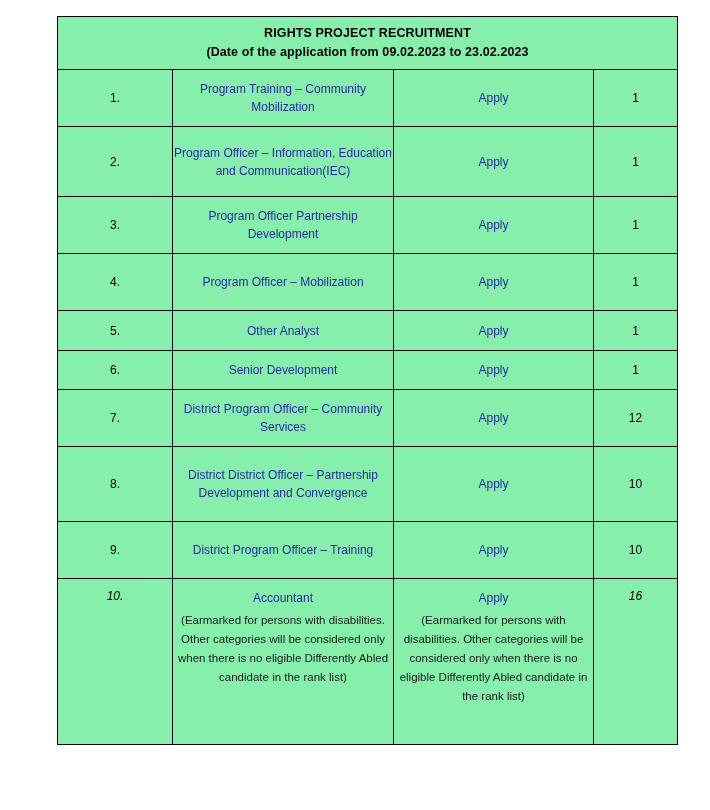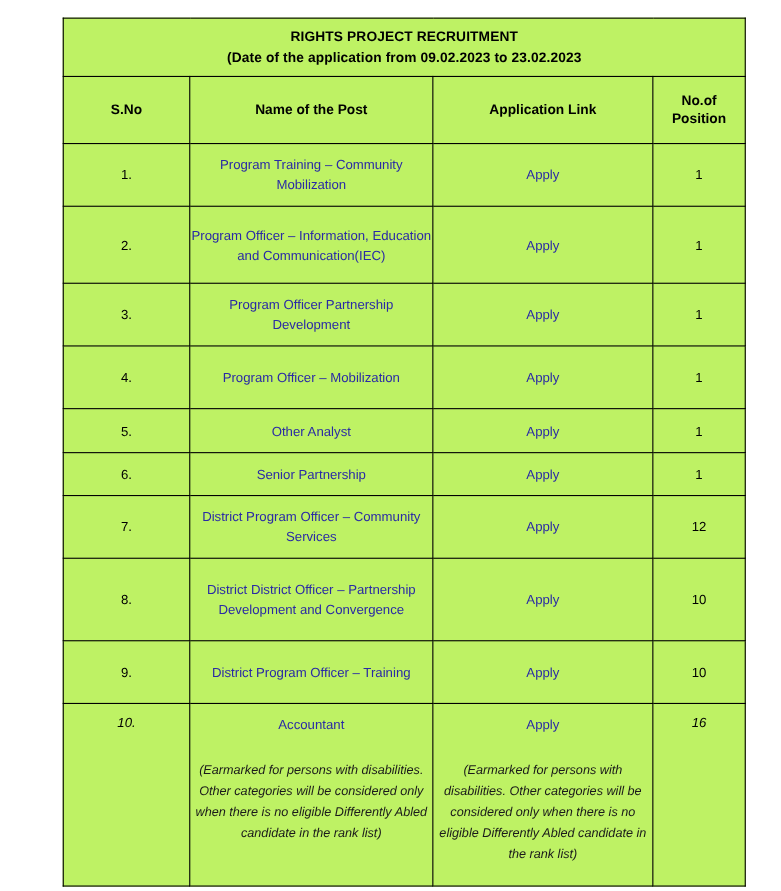--- a/index.html
+++ b/index.html
@@ -21,21 +21,21 @@
     height: 810px;
   }
 
   table.recruitment {
     position: absolute;
     left: 57px;
     top: 16px;
     width: 620px;
     border-collapse: collapse;
     table-layout: fixed;
-    background: #bef264;
+    background: #86efac;
   }
 
   table.recruitment td,
   table.recruitment th {
     border: 1px solid #000000;
     padding: 0;
     vertical-align: middle;
     text-align: center;
   }
 
@@ -85,23 +85,22 @@
     display: block;
     font-size: 12px;
     line-height: 18px;
     color: #2a2aa5;
     text-decoration: none;
     cursor: pointer;
   }
 
   .note {
     display: block;
-    margin-top: 24px;
+    margin-top: 4px;
     font-size: 11.5px;
-    font-style: italic;
     line-height: 19px;
     color: #1a1a1a;
   }
 
   
   tr.r1 td { height: 56px; }
   tr.r2 td { height: 69px; }
   tr.r3 td { height: 56px; }
   tr.r4 td { height: 56px; }
   tr.r5 td { height: 39px; }
@@ -127,29 +126,20 @@
     </colgroup>
     <tbody>
 
       <tr>
         <td class="title-cell" colspan="4">
           <div class="title-line">RIGHTS PROJECT RECRUITMENT</div>
           <div class="title-line">(Date of the application from 09.02.2023 to 23.02.2023</div>
         </td>
       </tr>
 
-      <tr>
-        <td class="head-cell">S.No</td>
-        <td class="head-cell">Name of the Post</td>
-        <td class="head-cell">Application Link</td>
-        <td class="head-cell">
-          <div>No.of</div>
-          <div>Position</div>
-        </td>
-      </tr>
 
       <tr class="r1">
         <td class="sno-cell">1.</td>
         <td class="post-cell">
           <span class="linktext">Program Training – Community Mobilization</span>
         </td>
         <td class="link-cell">
           <span class="linktext">Apply</span>
         </td>
         <td class="pos-cell">1</td>
@@ -195,21 +185,21 @@
         </td>
         <td class="link-cell">
           <span class="linktext">Apply</span>
         </td>
         <td class="pos-cell">1</td>
       </tr>
 
       <tr class="r6">
         <td class="sno-cell">6.</td>
         <td class="post-cell">
-          <span class="linktext">Senior Partnership</span>
+          <span class="linktext">Senior Development</span>
         </td>
         <td class="link-cell">
           <span class="linktext">Apply</span>
         </td>
         <td class="pos-cell">1</td>
       </tr>
 
       <tr class="r7">
         <td class="sno-cell">7.</td>
         <td class="post-cell">

